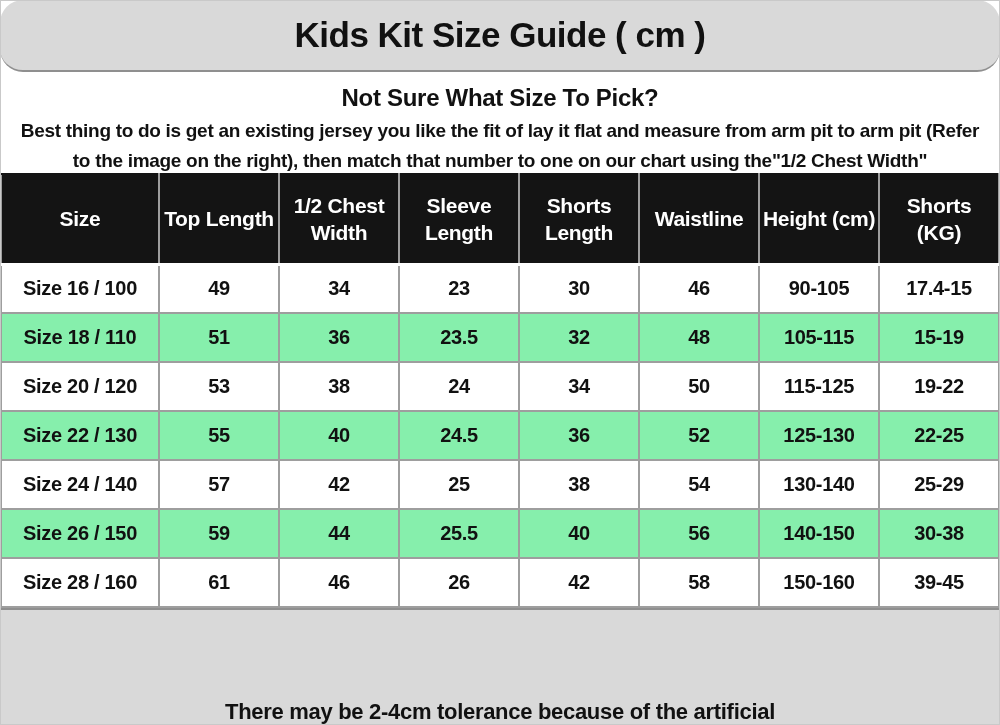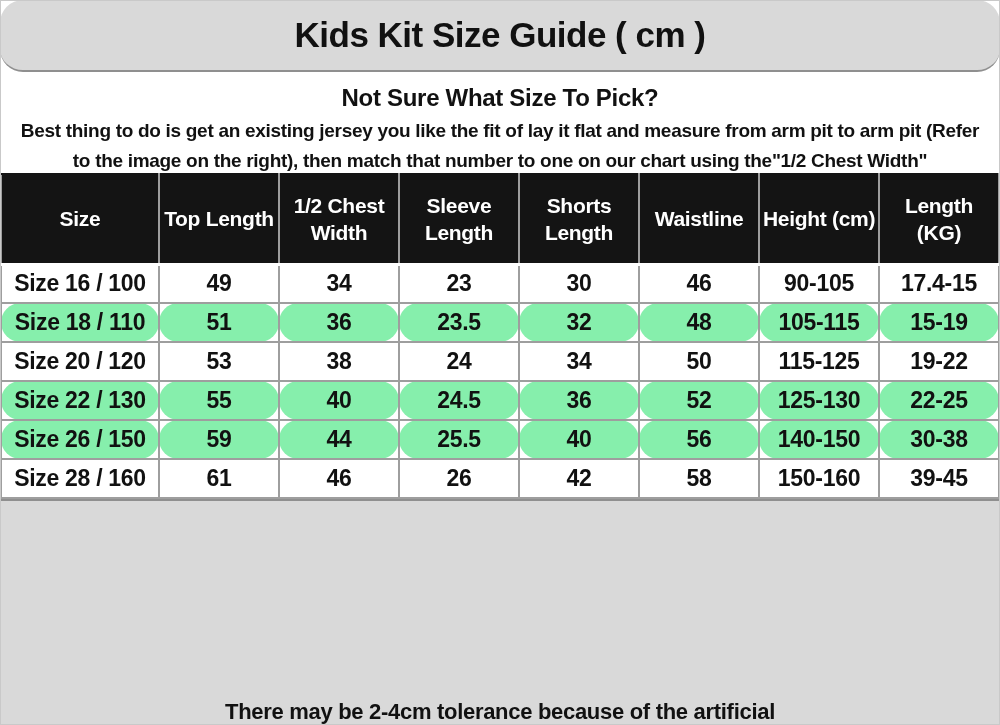--- a/index.html
+++ b/index.html
@@ -75,24 +75,23 @@
     background: #141414;
     color: #ffffff;
     height: 90px;
     font-size: 21px;
     line-height: 27px;
     border-bottom: 3px solid #ffffff;
     border-top: 2px solid #141414;
   }
   .size-table th:first-child { width: 158px; }
   .size-table td {
-    height: 39px;
-    font-size: 23px;
+    height: 49px;
+    font-size: 20px;
     background: #ffffff;
-    border-radius: 21px;
   }
   .size-table tr.alt td { background: #86efac; }
   
   .footer-note {
     flex: 1 1 auto;
     background: #d9d9d9;
     border-top: 2px solid #8f8f8f;
     display: flex;
     align-items: flex-end;
     justify-content: center;
@@ -120,21 +119,21 @@
   <table class="size-table">
     <thead>
       <tr>
           <th>Size</th>
           <th>Top Length</th>
           <th>1/2 Chest Width</th>
           <th>Sleeve Length</th>
           <th>Shorts Length</th>
           <th>Waistline</th>
           <th>Height (cm)</th>
-          <th>Length (KG)</th>
+          <th>Shorts (KG)</th>
         </tr>
     </thead>
     <tbody>
         <tr>
           <td>Size 16 / 100</td>
           <td>49</td>
           <td>34</td>
           <td>23</td>
           <td>30</td>
           <td>46</td>
@@ -164,20 +163,30 @@
         <tr class="alt">
           <td>Size 22 / 130</td>
           <td>55</td>
           <td>40</td>
           <td>24.5</td>
           <td>36</td>
           <td>52</td>
           <td>125-130</td>
           <td>22-25</td>
         </tr>
+        <tr>
+          <td>Size 24 / 140</td>
+          <td>57</td>
+          <td>42</td>
+          <td>25</td>
+          <td>38</td>
+          <td>54</td>
+          <td>130-140</td>
+          <td>25-29</td>
+        </tr>
         <tr class="alt">
           <td>Size 26 / 150</td>
           <td>59</td>
           <td>44</td>
           <td>25.5</td>
           <td>40</td>
           <td>56</td>
           <td>140-150</td>
           <td>30-38</td>
         </tr>

